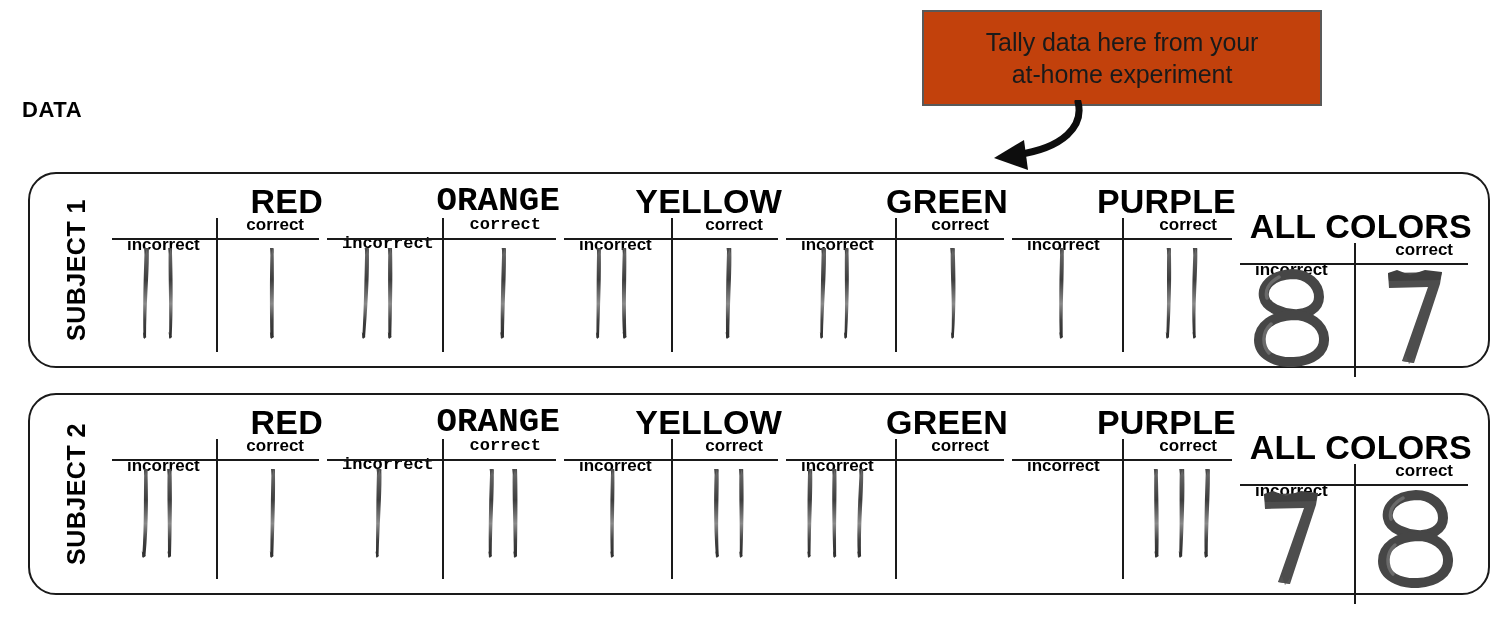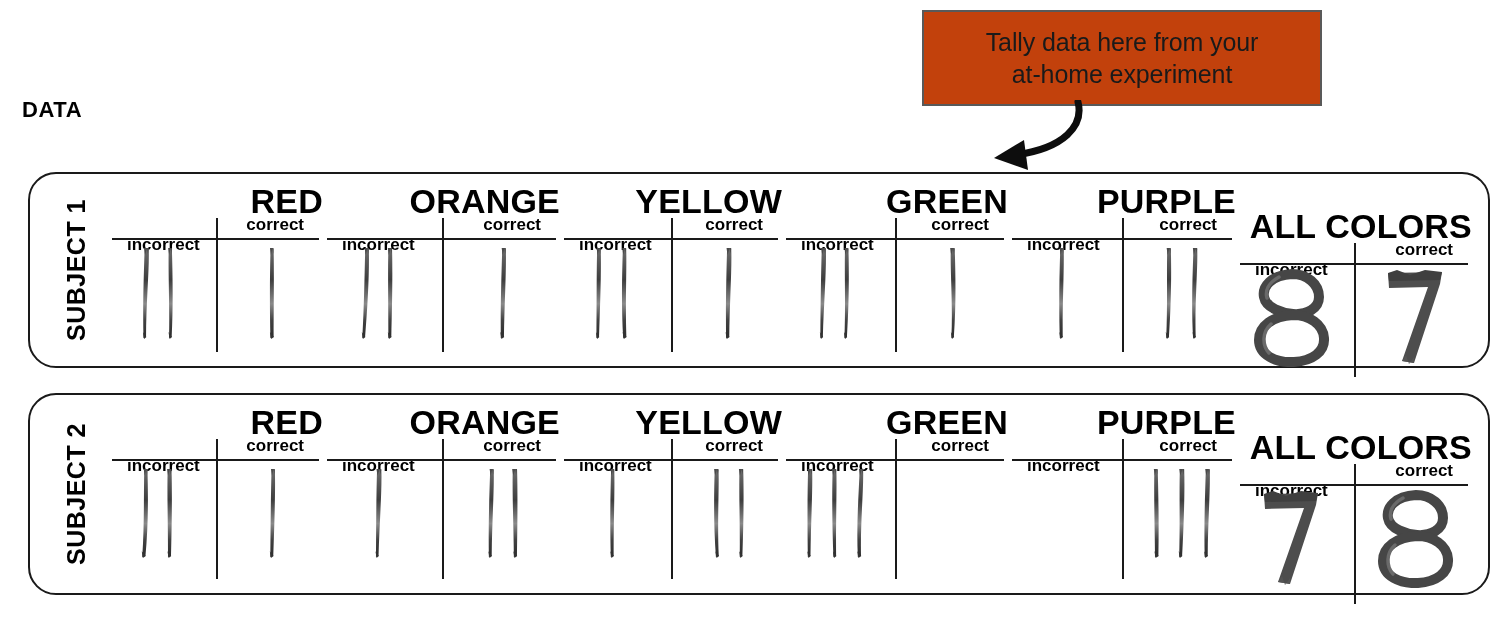--- a/index.html
+++ b/index.html
@@ -70,21 +70,21 @@
     position:absolute;
     left:78px;right:10px;top:0;bottom:0;
     display:flex;
   }
   .col{
     position:relative;
     flex:0 0 auto;
     height:100%;
   }
   .col-red{width:215px;}
-  .col-orange{width:237px;}
+  .col-orange{width:237px;font-family:Liberation Mono, monospace;}
   .col-yellow{width:222px;}
   .col-green{width:226px;}
   .col-purple{width:228px;}
   .col-all{width:236px;margin-top:25px;}
 
   .col-title{
     position:absolute;top:8px;left:0;width:100%;
     text-align:right;
     font-size:34px;font-weight:bold;
     letter-spacing:.2px;

